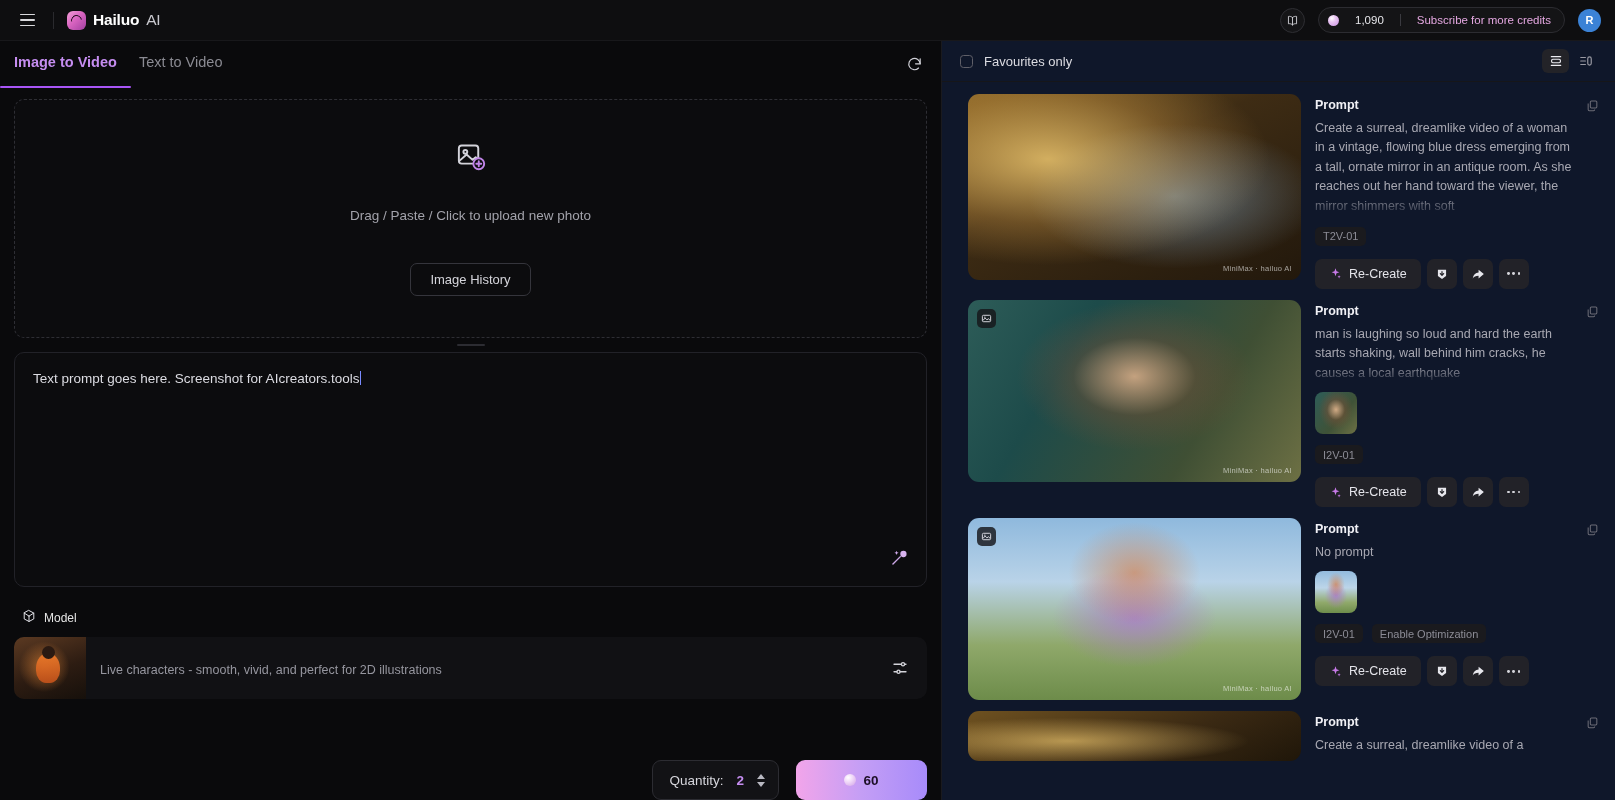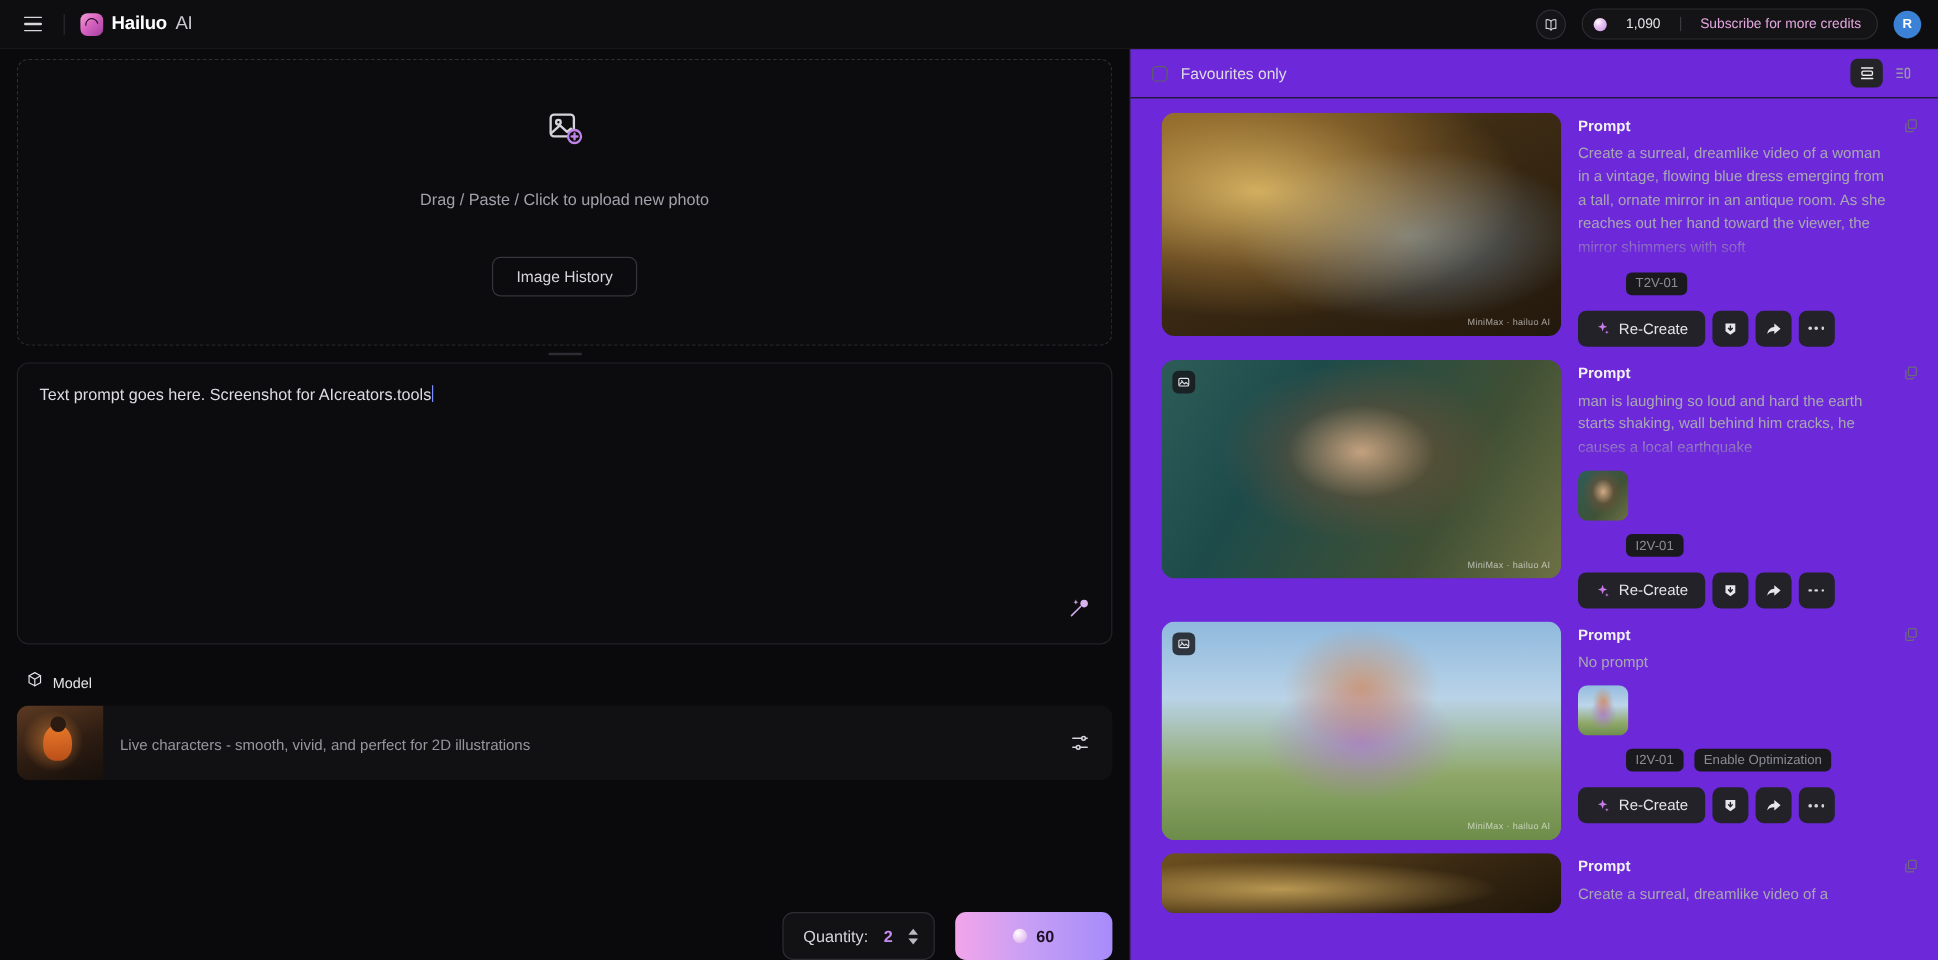--- a/index.html
+++ b/index.html
@@ -66,21 +66,21 @@
   
   .body { flex:1; display:flex; min-height:0; }
   .left-pane {
     width:941px; min-width:941px;
     background:#0a0a0c;
     display:flex; flex-direction:column;
     padding: 0 14px;
     position:relative;
   }
   .right-pane {
-    flex:1; background:#6d28d9;
+    flex:1; background:#0f172a;
     border-left:1px solid #1a1a1e;
     display:flex; flex-direction:column;
     min-width:0;
   }
 
   
   .tabs-row { height:50px; display:flex; align-items:center; position:relative; padding-top:6px; }
   .tab {
     font-size:14.5px; color:#8b8b93; cursor:pointer; padding:0 0 14px 0;
     margin-right:22px; position:relative;
@@ -264,21 +264,21 @@
     background:
       radial-gradient(ellipse at 50% 42%, rgba(225,180,140,0.9) 0%, rgba(120,80,55,0.5) 30%, rgba(0,0,0,0) 58%),
       linear-gradient(130deg,#2e5d58 0%,#3f5237 60%,#6e7145 100%);
   }
   .ref-thumb.r3 {
     background:
       radial-gradient(ellipse at 50% 32%, rgba(215,120,60,0.65) 0%, rgba(0,0,0,0) 30%),
       radial-gradient(ellipse at 50% 58%, rgba(170,120,205,0.8) 0%, rgba(0,0,0,0) 38%),
       linear-gradient(180deg,#93bbde 0%,#bcd5e9 40%,#90a96b 75%,#6e8d4b 100%);
   }
-  .card-tags { display:flex; align-items:center; gap:9px; margin-top:11px;margin-left:40px; }
+  .card-tags { display:flex; align-items:center; gap:9px; margin-top:11px; }
   .tag {
     font-size:11px; color:#8c8c96;
     background:#1a1a1e; border-radius:5px; padding:3.5px 8px;
   }
   .card-actions { display:flex; align-items:center; gap:6px; margin-top:13px; }
   .recreate-btn {
     height:30px; min-width:104px; border-radius:7px; border:none; cursor:pointer;
     background:#222228; color:#e4e4ea; font-size:12.5px; font-weight:500;
     display:flex; align-items:center; justify-content:center; gap:7px;
     padding:0 14px;
@@ -323,20 +323,31 @@
         <span class="credit-link">Subscribe for more credits</span>
       </div>
       <div class="avatar">R</div>
     </div>
   </div>
 
   <div class="body">
 
     <div class="left-pane">
 
+      <div class="tabs-row">
+        <div class="tab active">Image to Video</div>
+        <div class="tab">Text to Video</div>
+        <div class="tabs-spacer"></div>
+        <div class="refresh-btn">
+          <svg width="17" height="17" viewBox="0 0 24 24" fill="none" stroke="#cfcfd6" stroke-width="1.7" stroke-linecap="round" stroke-linejoin="round">
+            <path d="M20 11a8 8 0 1 0-2.3 6"></path>
+            <polyline points="20 4 20 11 13.5 11"></polyline>
+          </svg>
+        </div>
+      </div>
 
       <div class="dropzone">
         <div class="dz-icon">
           <svg width="31" height="31" viewBox="0 0 24 24" fill="none" stroke="#d3d3da" stroke-width="1.5" stroke-linecap="round" stroke-linejoin="round">
             <rect x="3" y="3.5" width="15" height="14" rx="2.2"></rect>
             <circle cx="8" cy="8.4" r="1.5"></circle>
             <path d="M3.6 15.2 9 10.4l4.6 4.2 2.4-2 2.4 2.2"></path>
             <circle cx="18.4" cy="17.6" r="4.2" fill="#0c0c0e" stroke="#c084e8"></circle>
             <path d="M18.4 15.7v3.8M16.5 17.6h3.8" stroke="#c084e8"></path>
           </svg>

